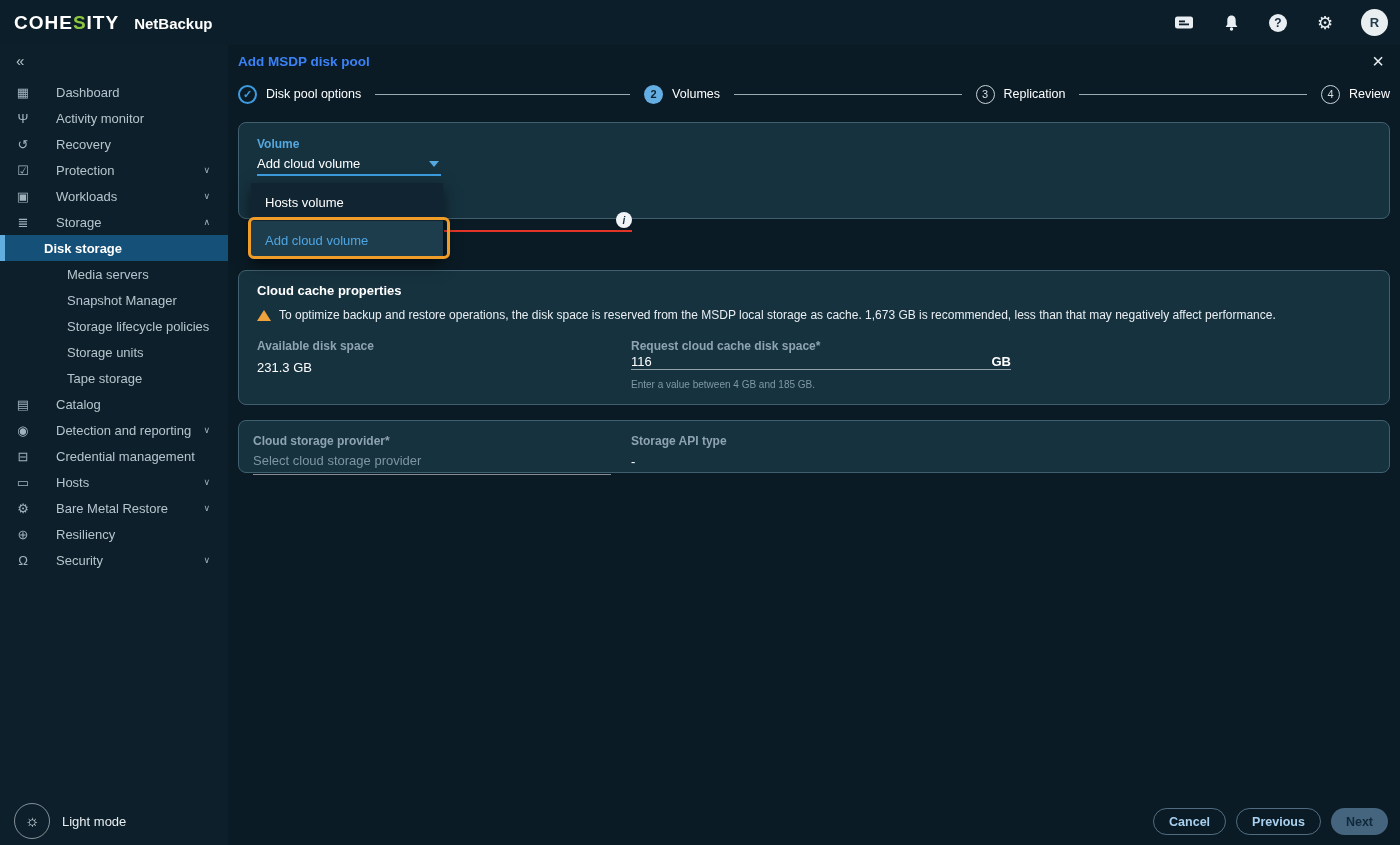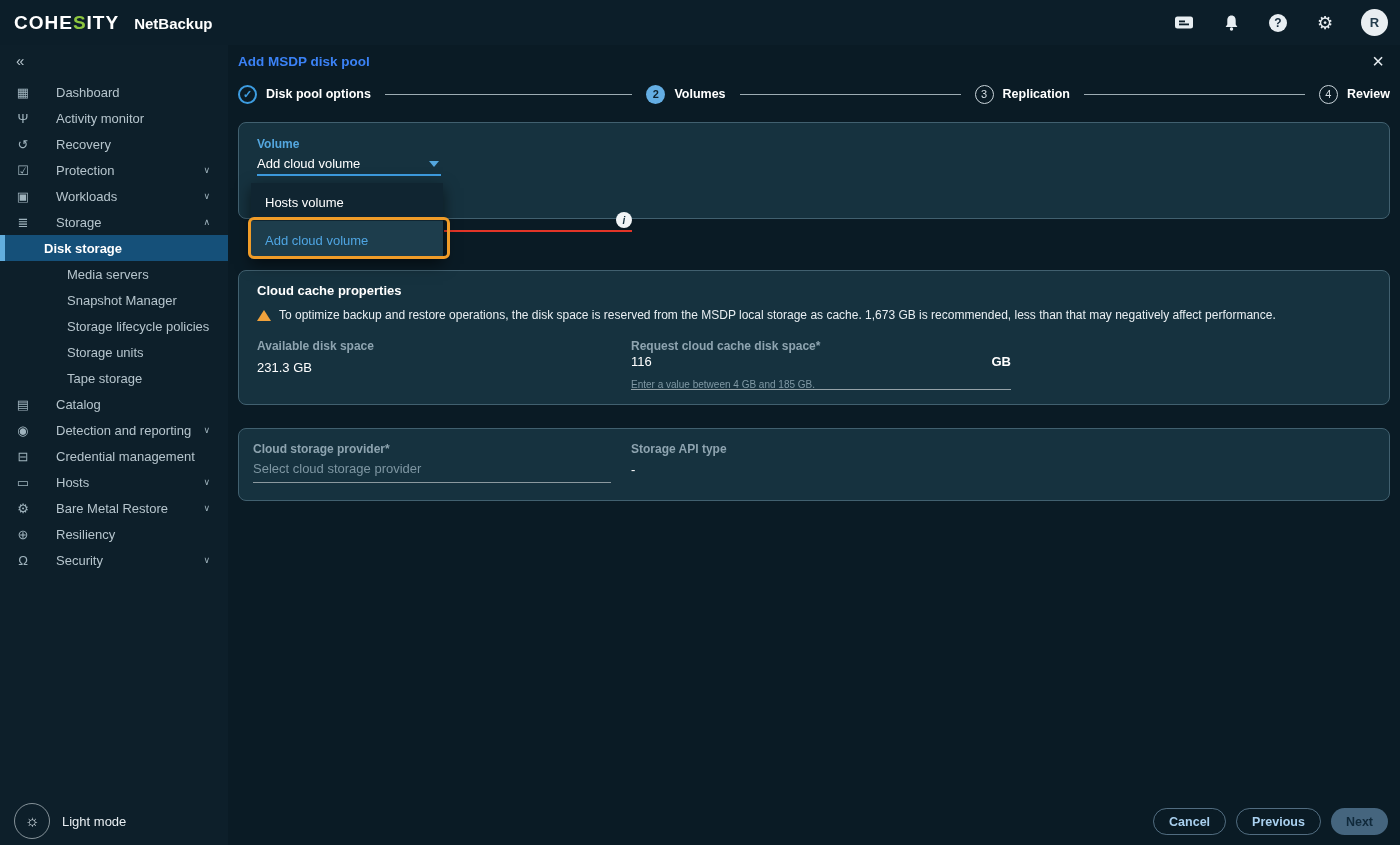--- a/index.html
+++ b/index.html
@@ -44,29 +44,29 @@
   .wiz-title { position:absolute; left:10px; top:9px; font-size:13.5px; font-weight:bold; color:#3b82f6; }
   .close-btn { position:absolute; right:16px; top:6px; font-size:20px; color:#e8eef2; cursor:pointer; line-height:1; }
   
   .stepper { position:absolute; left:10px; right:10px; top:36px; height:26px; display:flex; align-items:center; }
   .step { display:flex; align-items:center; gap:9px; }
   .step-circle { width:19px; height:19px; border-radius:50%; display:flex; align-items:center;
     justify-content:center; font-size:11px; flex:0 0 auto; }
   .step-circle.complete { border:2px solid #3d9ce0; color:#3d9ce0; font-weight:bold; }
   .step-circle.active { background:#64aee4; color:#0e2330; font-weight:bold; }
   .step-circle.upcoming { border:1.5px solid #c9d4da; color:#d4dde2; }
-  .step-label { font-size:12.5px; font-weight:bold; color:#fff; white-space:nowrap; }
+  .step-label { font-size:12.5px; font-weight:normal; color:#fff; white-space:nowrap; }
   .step-line { height:1px; background:rgba(220,233,240,.7); flex:1 1 0; margin:0 14px; }
   .step-line.long { flex-grow:1.12; }
   
   .panel { position:absolute; left:10px; right:10px; background:#16323f;
     border:1px solid #41606f; border-radius:8px; }
   .panel-volume { top:77px; height:97px; }
   .panel-cache  { top:225px; height:135px; }
-  .panel-provider { top:375px; height:73px;margin-top:8px; }
+  .panel-provider { top:375px; height:53px; }
   .fld-label { font-size:12px; font-weight:bold; color:#8ea4b0; }
   .fld-value { font-size:13px; color:#fff; }
   
   .vol-label { position:absolute; left:18px; top:14px; font-size:12px; font-weight:bold; color:#54a7df; }
   .vol-select { position:absolute; left:18px; top:31px; width:184px; height:22px;
     border-bottom:2px solid #3d9ce0; cursor:pointer; }
   .vol-select-value { font-size:13px; color:#fff; }
   .vol-caret { position:absolute; right:2px; top:7px; width:0; height:0;
     border-left:5px solid transparent; border-right:5px solid transparent; border-top:6px solid #54a7df; }
   .err-underline { position:absolute; left:205px; top:107px; width:188px; height:2px; background:#e23528; }
@@ -83,21 +83,21 @@
   
   .cache-title { position:absolute; left:18px; top:12px; font-size:13px; font-weight:bold; color:#fff; }
   .warn-row { position:absolute; left:18px; top:37px; display:flex; align-items:center; gap:8px; }
   .warn-triangle { width:0; height:0; border-left:7px solid transparent; border-right:7px solid transparent;
     border-bottom:11px solid #f0a23c; }
   .warn-text { font-size:12px; color:#e8eef2; }
   .cache-left-label { position:absolute; left:18px; top:68px; }
   .cache-left-value { position:absolute; left:18px; top:89px; }
   .cache-right-label { position:absolute; left:392px; top:68px; }
   .req-row { position:absolute; left:392px; top:83px; width:380px; display:flex; align-items:flex-end;
-    border-bottom:1px solid rgba(255,255,255,.55); padding-bottom:20px; }
+    border-bottom:1px solid rgba(255,255,255,.55); padding-bottom:0; }
   .req-input { flex:1; background:transparent; border:none; outline:none; color:#fff;
     font-size:13px; font-family:"Liberation Sans", sans-serif; }
   .req-unit { font-size:13px; font-weight:bold; color:#fff; }
   .req-hint { position:absolute; left:392px; top:108px; font-size:10px; color:#7f98a4; }
   
   .prov-label { position:absolute; left:14px; top:13px; }
   .prov-input-wrap { position:absolute; left:14px; top:30px; width:358px;
     border-bottom:1px solid rgba(255,255,255,.5); padding-bottom:5px; }
   .prov-input { width:100%; background:transparent; border:none; outline:none;
     font-size:13px; color:#fff; font-family:"Liberation Sans", sans-serif; }

